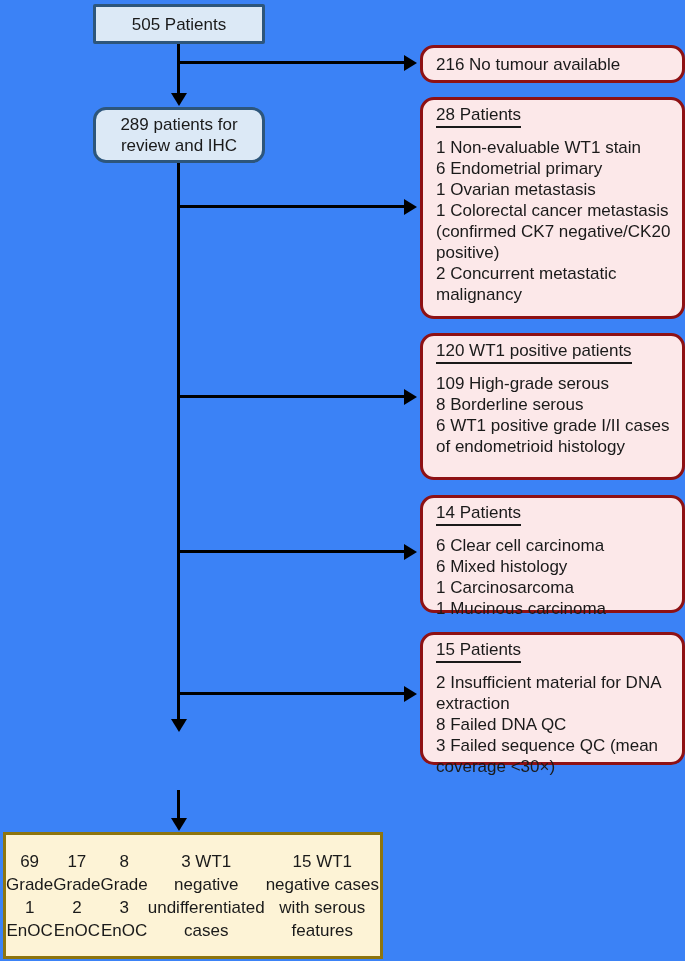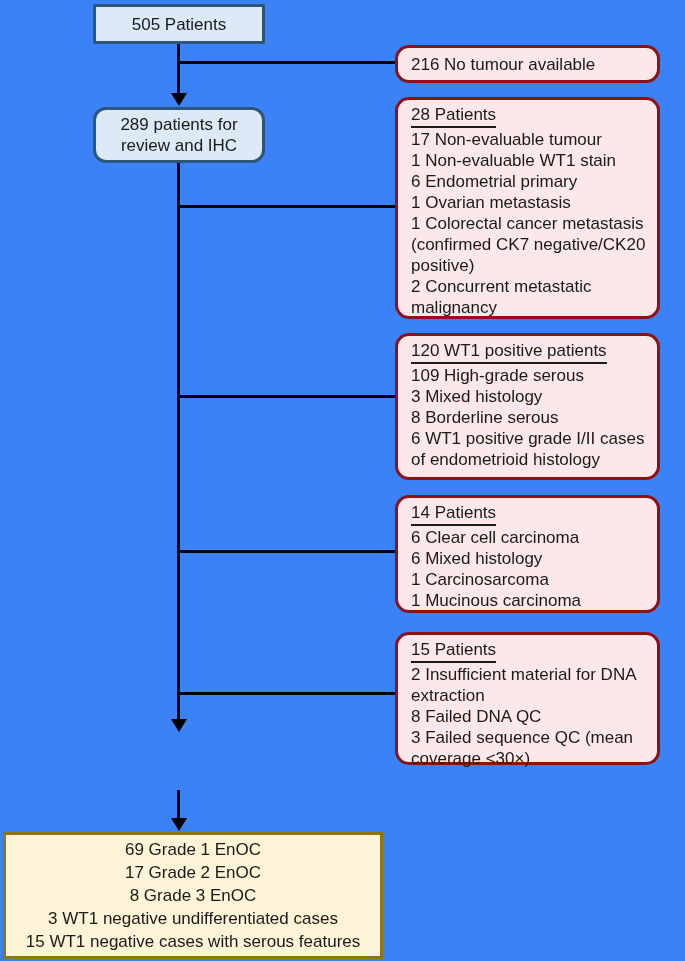--- a/index.html
+++ b/index.html
@@ -26,42 +26,42 @@
     line-height: 21px;
     padding: 2px 6px;
   }
   .redbox {
     position: absolute;
     background: var(--red_fill, #fce8e9);
     border: 3px solid var(--red_border, #8e1114);
     border-radius: 14px;
     padding: 4px 8px 4px 13px;
     line-height: 21px;
-    left: 395px;
+    left: 420px;
     width: 265px;
   }
   .redbox.single {
     display: flex;
     align-items: center;
     padding-top: 0;
     padding-bottom: 0;
   }
   .excl-heading { line-height: 21px; }
   .excl-heading span {
     display: inline-block;
     border-bottom: 2px solid var(--text, #1a1a1a);
     padding-bottom: 1px;
-    margin-bottom: 1px;
+    margin-bottom: 9px;
   }
   .yellowbox {
     position: absolute;
     background: var(--yellow_fill, #fdf3d6);
     border: 3px solid var(--yellow_border, #8e750f);
     display: flex;
-    flex-direction: column;
+    flex-direction: row;
     align-items: center;
     justify-content: center;
     text-align: center;
     line-height: 23px;
   }
   .vline, .hline { position: absolute; background: var(--arrow, #000); }
   .vline { width: 3px; }
   .hline { height: 3px; }
   .ahead-down {
     position: absolute; width: 0; height: 0;
@@ -113,32 +113,30 @@
 
   <div class="hline" style="left:177px; top:692px; width:228px;"></div>
   <div class="ahead-right" style="left:404px; top:686px;"></div>
 
   <div class="redbox single" style="top:45px; height:38px;">
     <span>216 No tumour available</span>
   </div>
 
   <div class="redbox" style="top:97px; height:222px;">
     <div class="excl-heading"><span>28 Patients</span></div>
-    <div>17 Non-evaluable tumour</div>
     <div>1 Non-evaluable WT1 stain</div>
     <div>6 Endometrial primary</div>
     <div>1 Ovarian metastasis</div>
     <div>1 Colorectal cancer metastasis (confirmed CK7 negative/CK20 positive)</div>
     <div>2 Concurrent metastatic malignancy</div>
   </div>
 
   <div class="redbox" style="top:333px; height:147px;">
     <div class="excl-heading"><span>120 WT1 positive patients</span></div>
     <div>109 High-grade serous</div>
-    <div>3 Mixed histology</div>
     <div>8 Borderline serous</div>
     <div>6 WT1 positive grade I/II cases of endometrioid histology</div>
   </div>
 
   <div class="redbox" style="top:495px; height:118px;">
     <div class="excl-heading"><span>14 Patients</span></div>
     <div>6 Clear cell carcinoma</div>
     <div>6 Mixed histology</div>
     <div>1 Carcinosarcoma</div>
     <div>1 Mucinous carcinoma</div>

